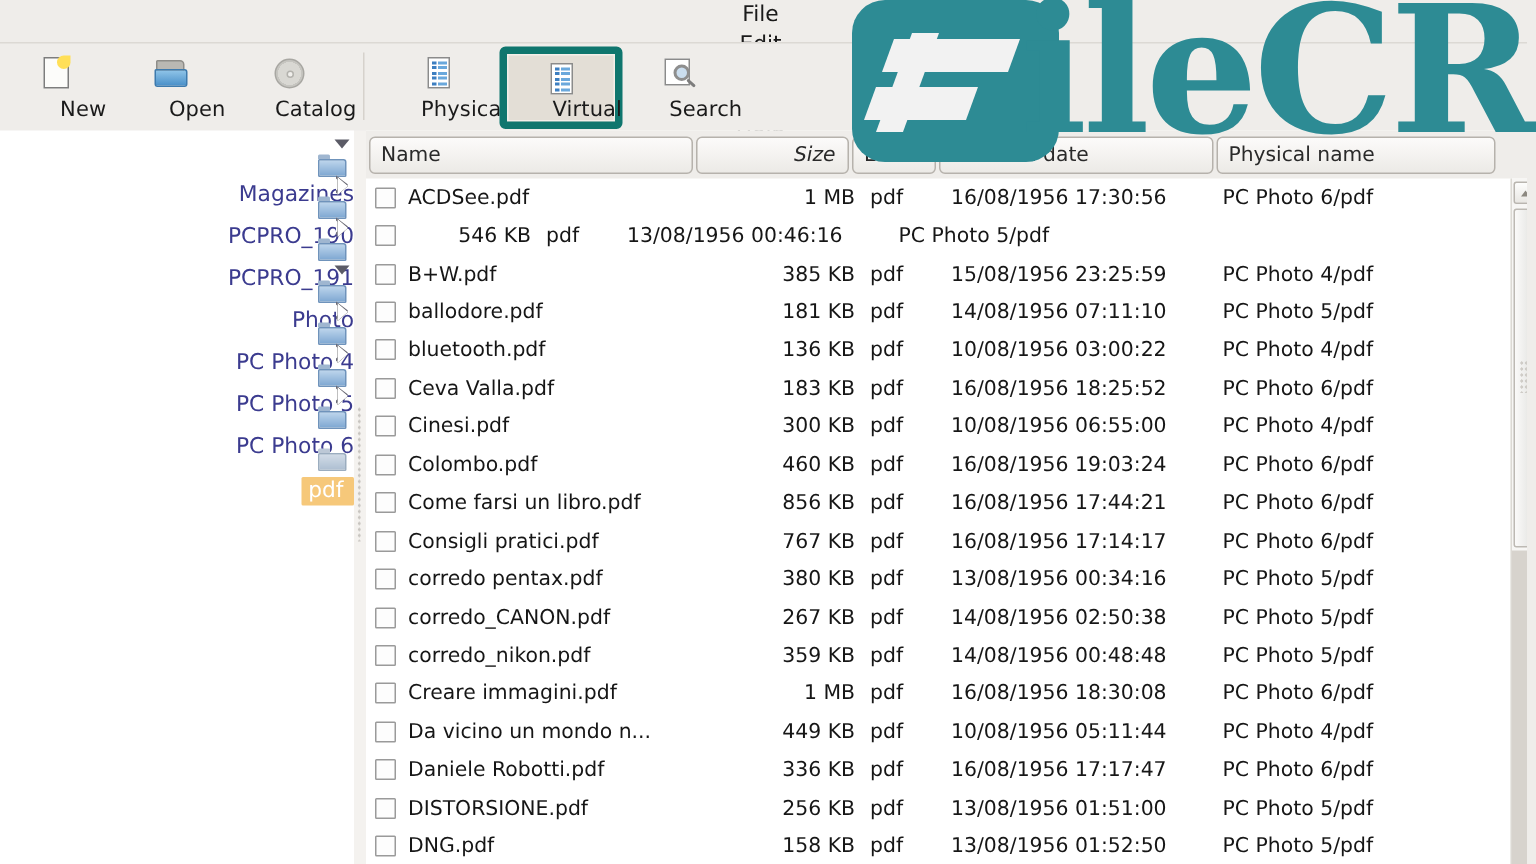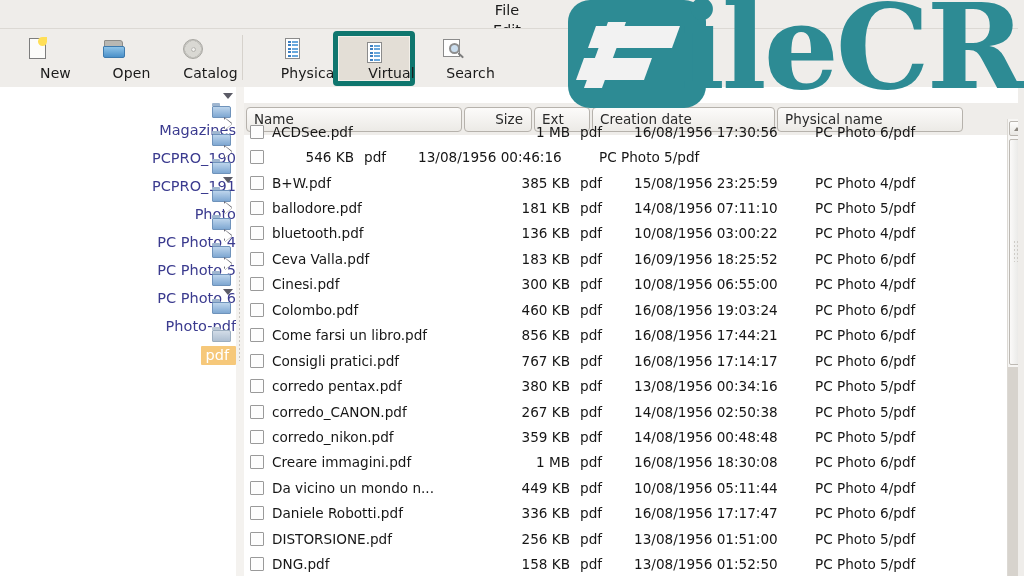--- a/index.html
+++ b/index.html
@@ -137,21 +137,21 @@
   .splitter .grip{
     position:absolute;left:2px;top:184px;width:3px;height:90px;
     background-image:radial-gradient(#c8c5c0 40%,transparent 41%);
     background-size:3px 4px;
   }
 
   
   .listpane{position:absolute;left:244px;top:0;width:780px;height:489px;background:#ffffff;}
 
   .headerrow{
-    position:absolute;left:0;top:16px;width:780px;height:32px;
+    position:absolute;left:0;top:0;width:780px;height:32px;
     background:#efedea;box-sizing:border-box;display:flex;align-items:center;padding:0 0 0 2px;
   }
   .hcell{
     height:25px;box-sizing:border-box;margin-right:2px;
     background:linear-gradient(#fcfbfa,#eceae6);
     border:1px solid #b6b2ac;border-radius:4px;
     display:flex;align-items:center;padding-left:7px;
     font-size:13.5px;color:#2a2a2a;white-space:nowrap;overflow:hidden;cursor:default;
   }
   .hcell.num{justify-content:flex-end;padding-right:8px;padding-left:0;}
@@ -355,46 +355,38 @@
         <div class="tnode" style="padding-left: 36px;">
           <span class="arrow right">
             <span class="tri"></span>
           </span>
           <span class="folder">
             <span class="tab"></span>
             <span class="body"></span>
           </span>
           <span class="tlabel">PC Photo 6</span>
         </div>
-        <div class="tnode" style="padding-left: 10px;">
-          <span class="arrow down"></span>
-          <span class="folder">
-            <span class="tab"></span>
-            <span class="body"></span>
-          </span>
-          <span class="tlabel">Photo-pdf</span>
-        </div>
         <div class="tnode sel" style="padding-left: 36px;">
           <span class="arrow"></span>
           <span class="folder dim">
             <span class="tab"></span>
             <span class="body"></span>
           </span>
           <span class="tlabel">pdf</span>
         </div>
       </div>
 
     <div class="splitter">
       <div class="grip"></div>
     </div>
 
     <div class="listpane">
       <div class="headerrow">
           <div class="hcell" style="width: 216px;">Name</div>
-          <div class="hcell num" style="width: 68px;">Size</div>
+          <div class="hcell num" style="width: 102px; font-style: italic;">Size</div>
           <div class="hcell" style="width: 56px;">Ext</div>
           <div class="hcell" style="width: 183px;">Creation date</div>
           <div class="hcell" style="width: 186px;">Physical name</div>
         </div>
       <div class="rows">
           <div class="row">
             <span class="cb"></span>
             <span class="c-name">ACDSee.pdf</span>
             <span class="c-size">1 MB</span>
             <span class="c-ext">pdf</span>
@@ -430,21 +422,21 @@
             <span class="c-size">136 KB</span>
             <span class="c-ext">pdf</span>
             <span class="c-date">10/08/1956 03:00:22</span>
             <span class="c-phys">PC Photo 4/pdf</span>
           </div>
           <div class="row">
             <span class="cb"></span>
             <span class="c-name">Ceva Valla.pdf</span>
             <span class="c-size">183 KB</span>
             <span class="c-ext">pdf</span>
-            <span class="c-date">16/09/1956 18:25:52</span>
+            <span class="c-date">16/08/1956 18:25:52</span>
             <span class="c-phys">PC Photo 6/pdf</span>
           </div>
           <div class="row">
             <span class="cb"></span>
             <span class="c-name">Cinesi.pdf</span>
             <span class="c-size">300 KB</span>
             <span class="c-ext">pdf</span>
             <span class="c-date">10/08/1956 06:55:00</span>
             <span class="c-phys">PC Photo 4/pdf</span>
           </div>

